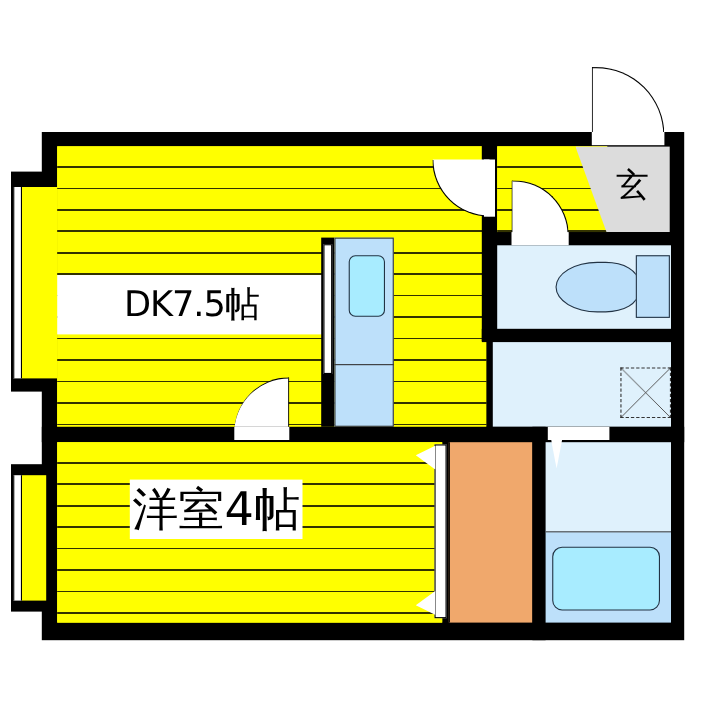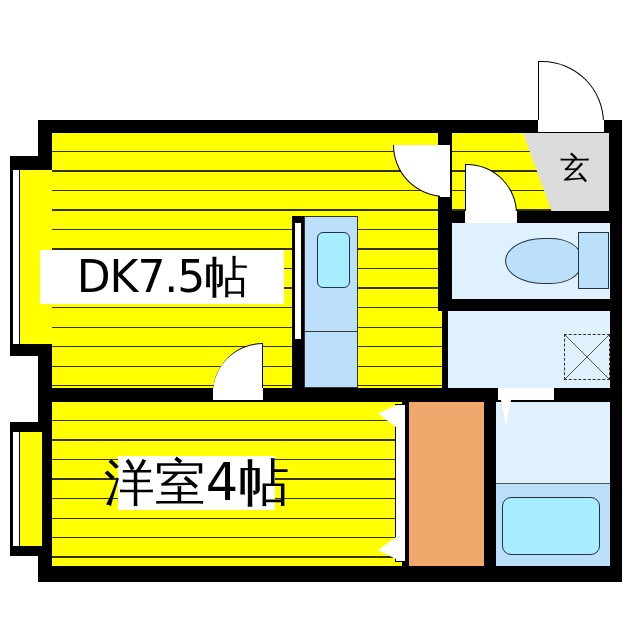--- a/index.html
+++ b/index.html
@@ -21,21 +21,21 @@
 <div class="abs wall" style="left:10px;top:156px;width:40px;height:200px;"></div>
 <div class="abs" style="left:12px;top:170px;width:8px;height:174px;background:#fff;border-left:1px solid #000;border-right:1px solid #000;"></div>
 <div class="abs stripe" style="left:20px;top:170px;width:32px;height:174px;background-image:none;"></div>
 
 <div class="abs wall" style="left:10px;top:422px;width:40px;height:134px;"></div>
 <div class="abs" style="left:12px;top:432px;width:8px;height:114px;background:#fff;border-left:1px solid #000;border-right:1px solid #000;"></div>
 <div class="abs stripe" style="left:20px;top:432px;width:22px;height:114px;background-image:none;"></div>
 
 <div class="abs stripe" style="left:52px;top:133px;width:390px;height:255px;"></div>
 
-<div class="abs label" style="left:40px;top:250px;width:244px;height:54px;font-size:44px;letter-spacing:-1px;">DK7.5帖</div>
+<div class="abs label" style="left:52px;top:250px;width:244px;height:54px;font-size:32px;letter-spacing:-1px;">DK7.5帖</div>
 
 <div class="abs wall" style="left:292px;top:216px;width:12px;height:172px;"></div>
 <div class="abs" style="left:294px;top:222px;width:8px;height:118px;background:#fff;border:1px solid #000;"></div>
 <div class="abs" style="left:304px;top:216px;width:54px;height:172px;background:#bde0fa;border:1px solid #333;"></div>
 <div class="abs" style="left:304px;top:331px;width:54px;height:1px;background:#333;"></div>
 <div class="abs" style="left:317px;top:232px;width:33px;height:56px;background:#a8ecff;border:1px solid #234;border-radius:6px;"></div>
 
 <div class="abs" style="left:213px;top:343px;width:50px;height:50px;background:#fff;border-top:1px solid #000;border-right:1px solid #000;border-top-left-radius:50px;"></div>
 
 <div class="abs wall" style="left:438px;top:120px;width:14px;height:190px;"></div>
@@ -63,21 +63,21 @@
 <div class="abs wall" style="left:438px;top:299px;width:172px;height:12px;"></div>
 
 <div class="abs wet" style="left:448px;top:311px;width:162px;height:77px;"></div>
 <div class="abs" style="left:564px;top:334px;width:46px;height:46px;border:1px dashed #333;background:linear-gradient(45deg,transparent 49%,#555 49%,#555 51%,transparent 51%),linear-gradient(-45deg,transparent 49%,#555 49%,#555 51%,transparent 51%);"></div>
 
 <div class="abs wall" style="left:38px;top:388px;width:584px;height:14px;"></div>
 <div class="abs" style="left:213px;top:388px;width:50px;height:12px;background:#fff;"></div>
 <div class="abs" style="left:498px;top:388px;width:56px;height:12px;background:#fff;"></div>
 
 <div class="abs stripe" style="left:52px;top:402px;width:350px;height:164px;"></div>
-<div class="abs label" style="left:118px;top:456px;width:157px;height:54px;font-size:51px;">洋室4帖</div>
+<div class="abs label" style="left:118px;top:436px;width:157px;height:54px;font-size:42px;">洋室4帖</div>
 
 <div class="abs" style="left:395px;top:404px;width:11px;height:158px;background:#fff;border:1px solid #000;"></div>
 <div class="abs" style="left:378px;top:405px;width:18px;height:22px;background:#fff;clip-path:polygon(0 40%,100% 0,100% 100%);"></div>
 <div class="abs" style="left:378px;top:537px;width:18px;height:22px;background:#fff;clip-path:polygon(0 60%,100% 0,100% 100%);"></div>
 <div class="abs" style="left:408px;top:402px;width:76px;height:164px;background:#f0a86c;border-left:1px solid #000;"></div>
 
 <div class="abs wall" style="left:484px;top:388px;width:12px;height:194px;"></div>
 
 <div class="abs wet" style="left:496px;top:402px;width:114px;height:81px;"></div>
 <div class="abs" style="left:496px;top:483px;width:114px;height:83px;background:#bde0fa;border-top:1px solid #555;"></div>

